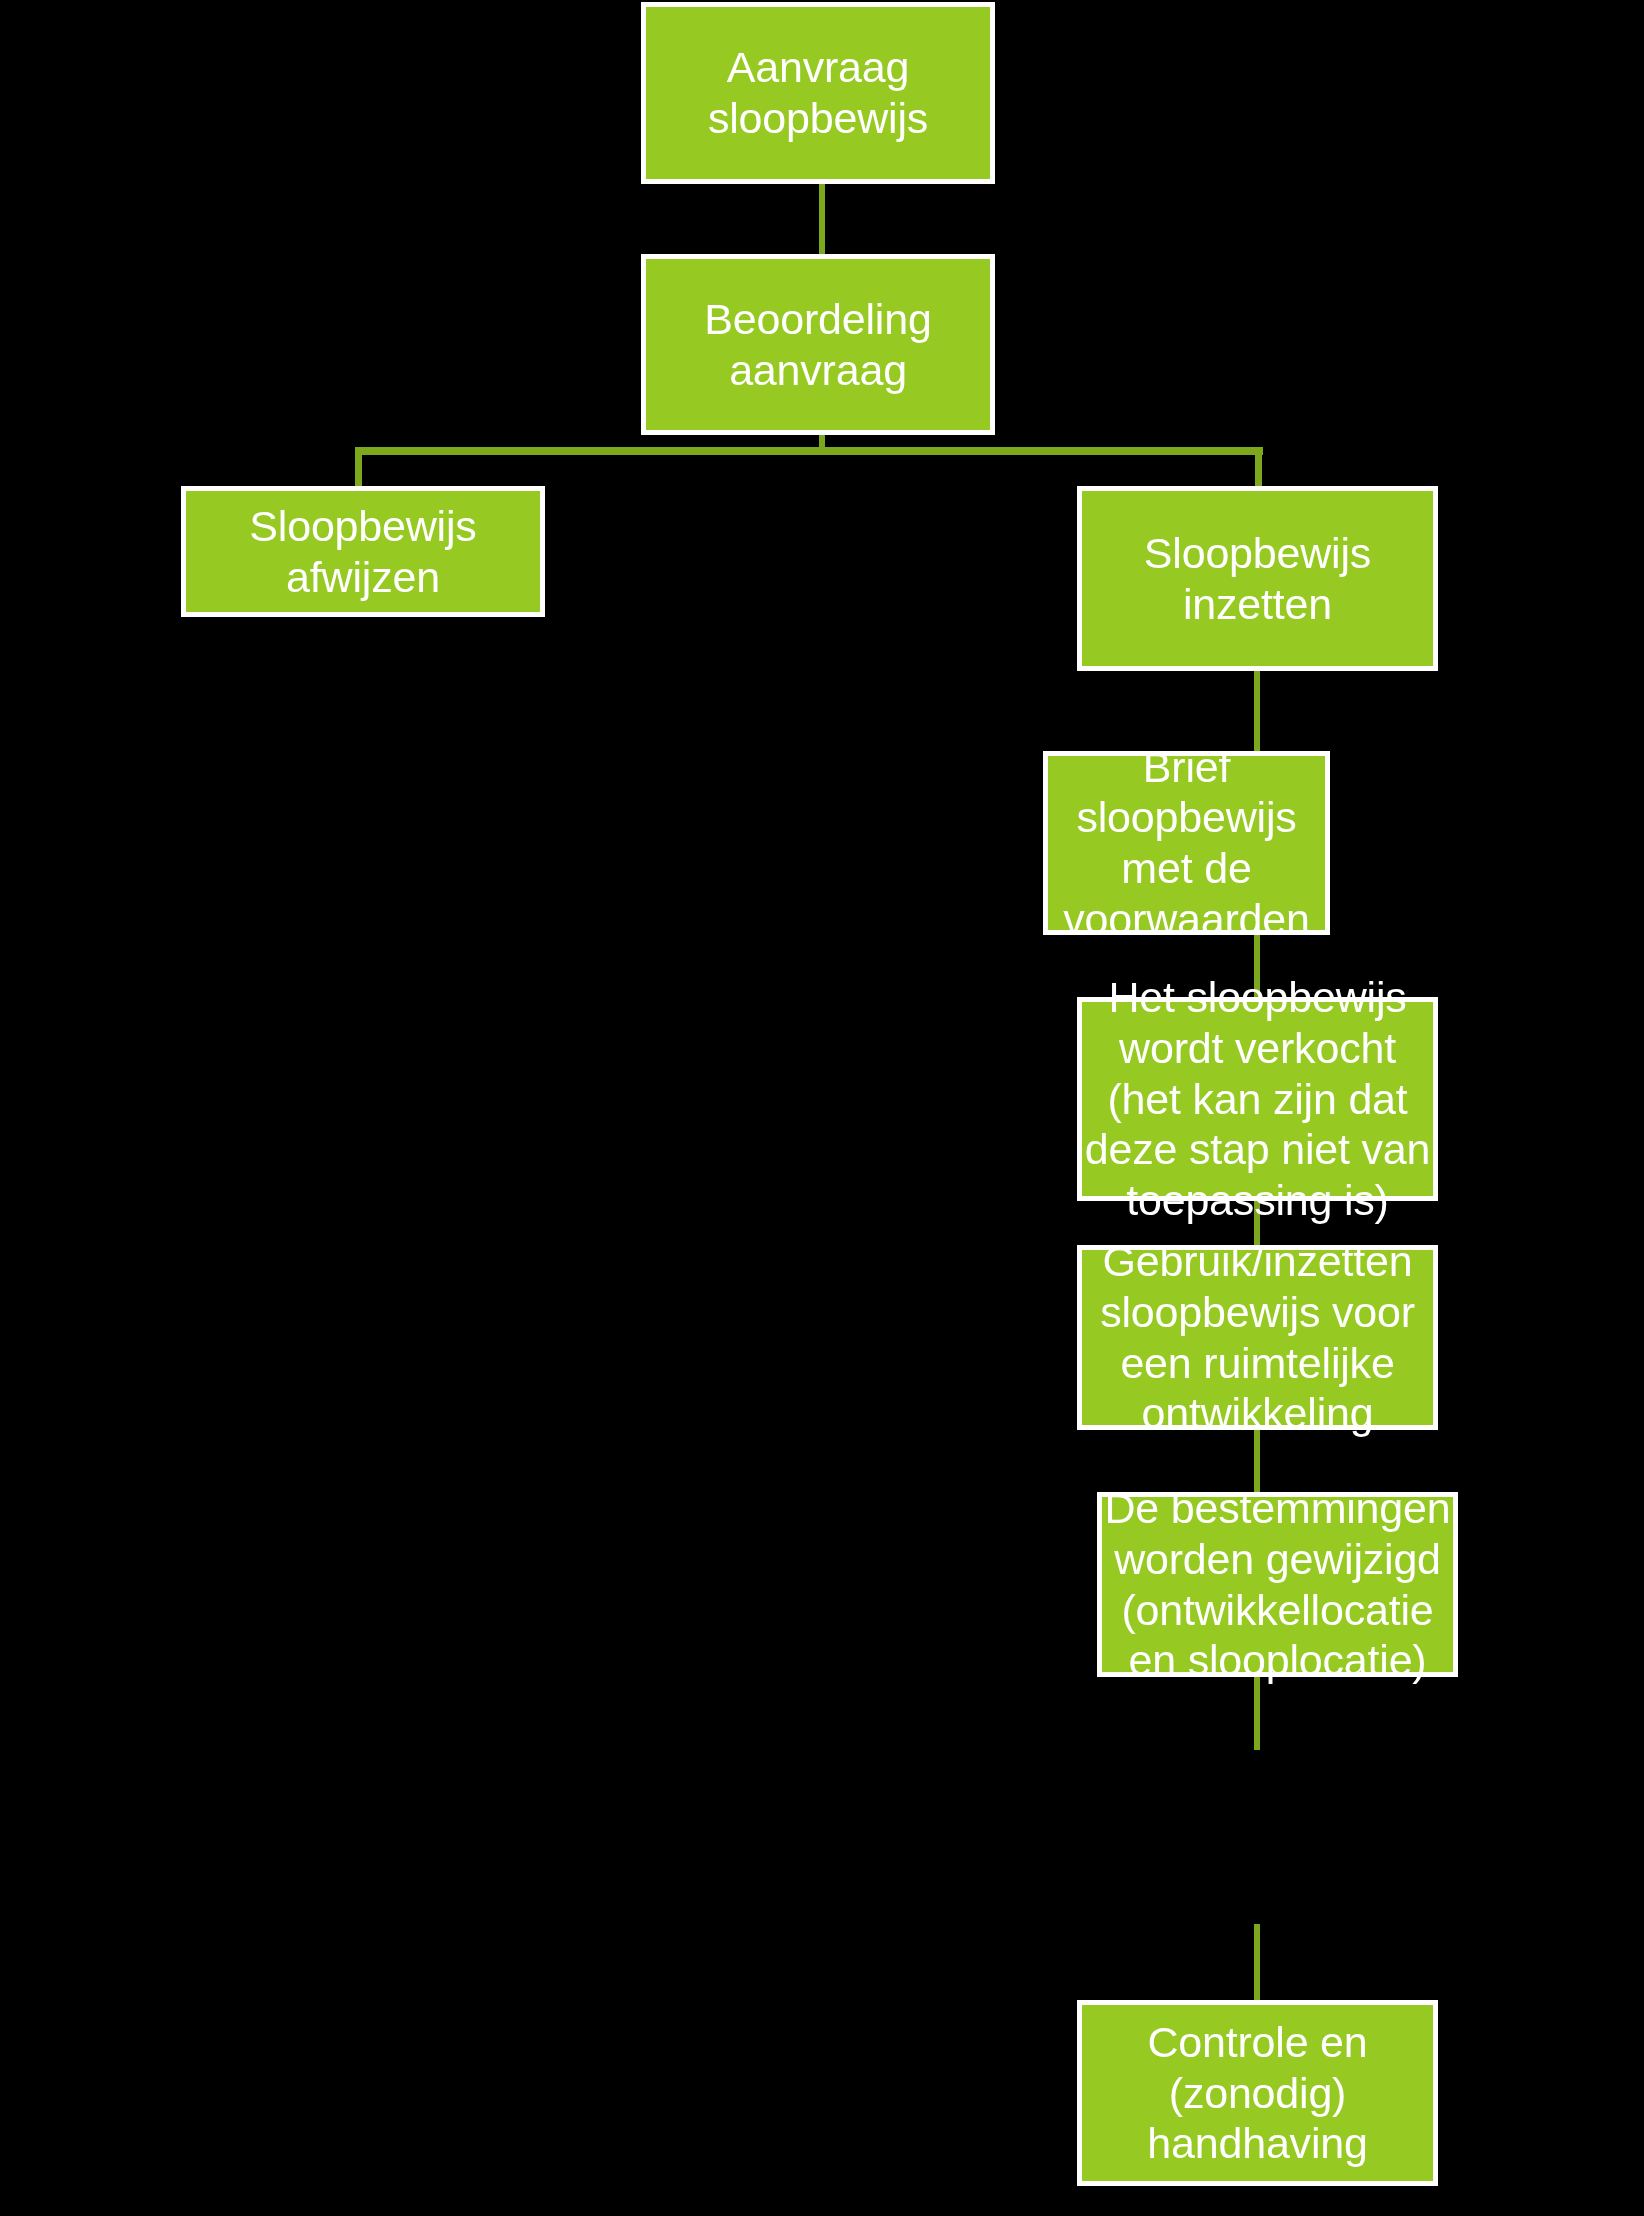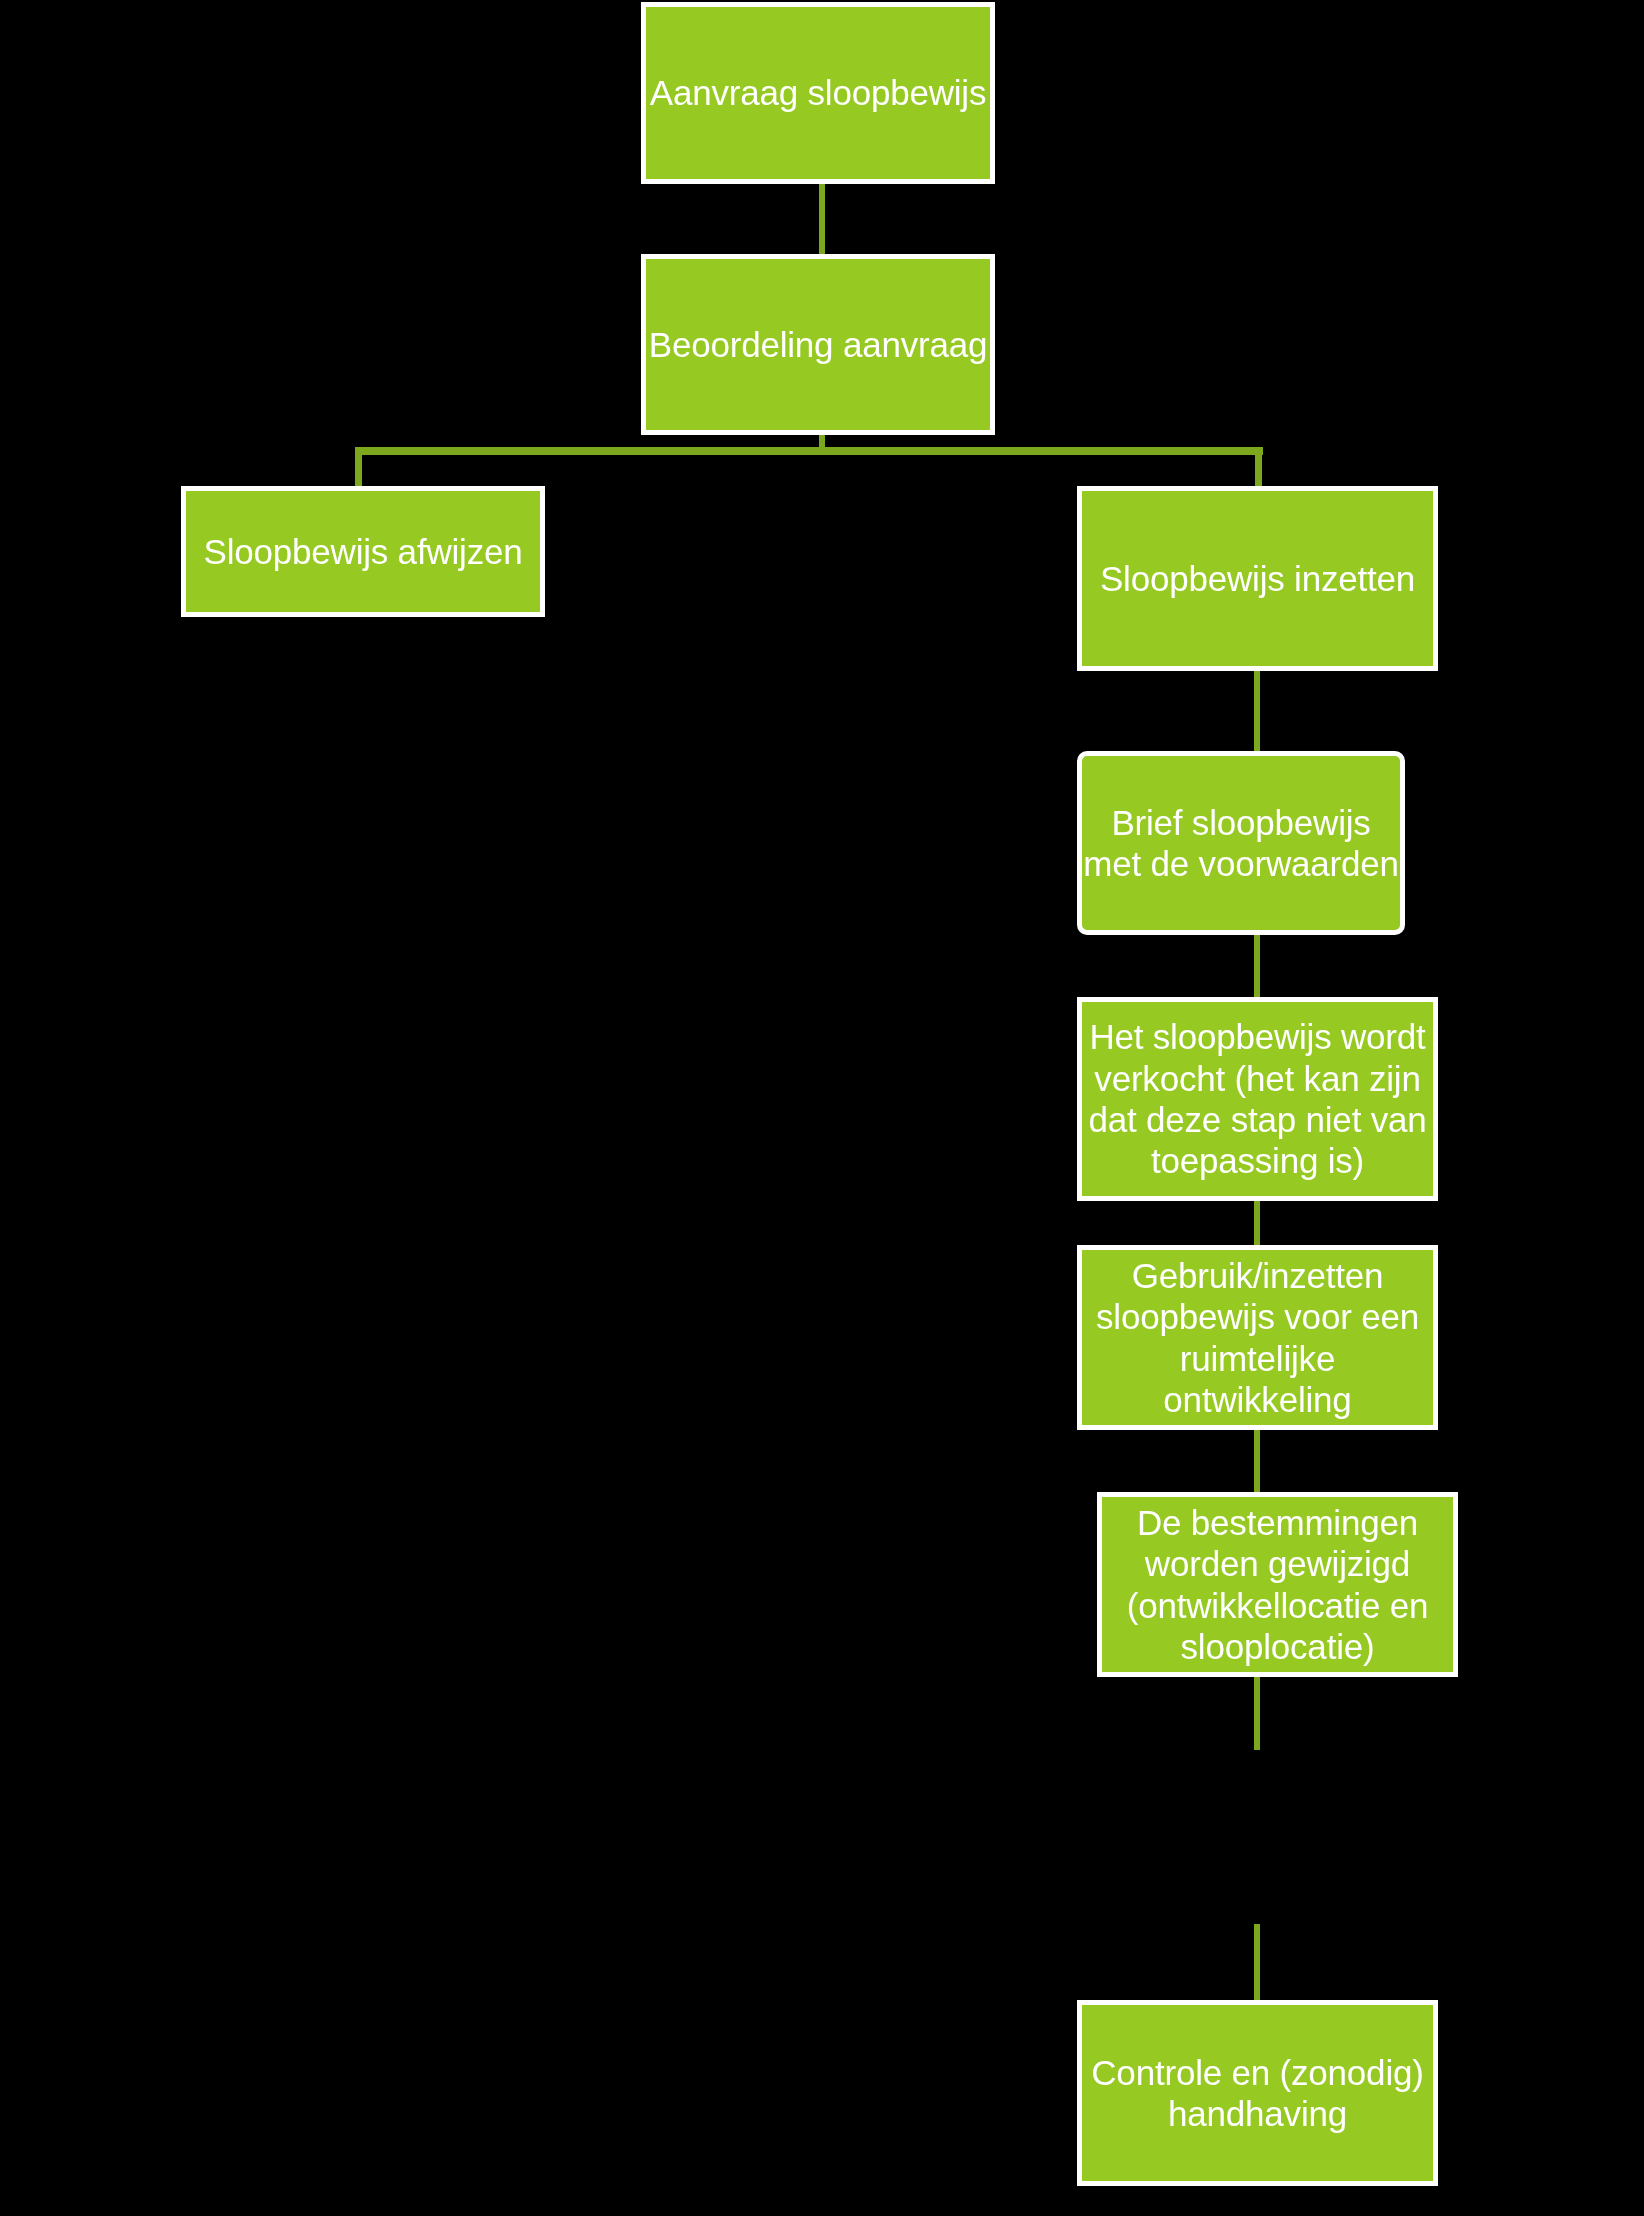--- a/index.html
+++ b/index.html
@@ -34,21 +34,21 @@
     z-index: 5;
   }
   .node .label {
     color: #FFFFFF;
     text-align: center;
     line-height: 1.18;
     white-space: pre-line;
     font-weight: 400;
     letter-spacing: -0.2px;
   }
-  .t44 { font-size: 35px; }
+  .t44 { font-size: 43px; }
 
   
   .node.overflow .label {
     width: 415px;
   }
 </style>
 </head>
 <body>
 
 <div id="canvas">
@@ -84,21 +84,21 @@
   </div>
 
   <div class="node" style="left:181px; top:486px; width:364px; height:131px;">
     <span class="label t44">Sloopbewijs afwijzen</span>
   </div>
 
   <div class="node" style="left:1077px; top:486px; width:361px; height:185px;">
     <span class="label t44">Sloopbewijs inzetten</span>
   </div>
 
-  <div class="node" style="left:1077px; top:751px; width:328px; height:184px;border-radius:10px;">
+  <div class="node" style="left:1043px; top:751px; width:287px; height:184px;">
     <span class="label t44">Brief sloopbewijs met de voorwaarden</span>
   </div>
 
   <div class="node" style="left:1077px; top:997px; width:361px; height:204px;">
     <span class="label t44">Het sloopbewijs wordt verkocht (het kan zijn dat deze stap niet van toepassing is)</span>
   </div>
 
   <div class="node" style="left:1077px; top:1245px; width:361px; height:185px;">
     <span class="label t44">Gebruik/inzetten sloopbewijs voor een ruimtelijke ontwikkeling</span>
   </div>

